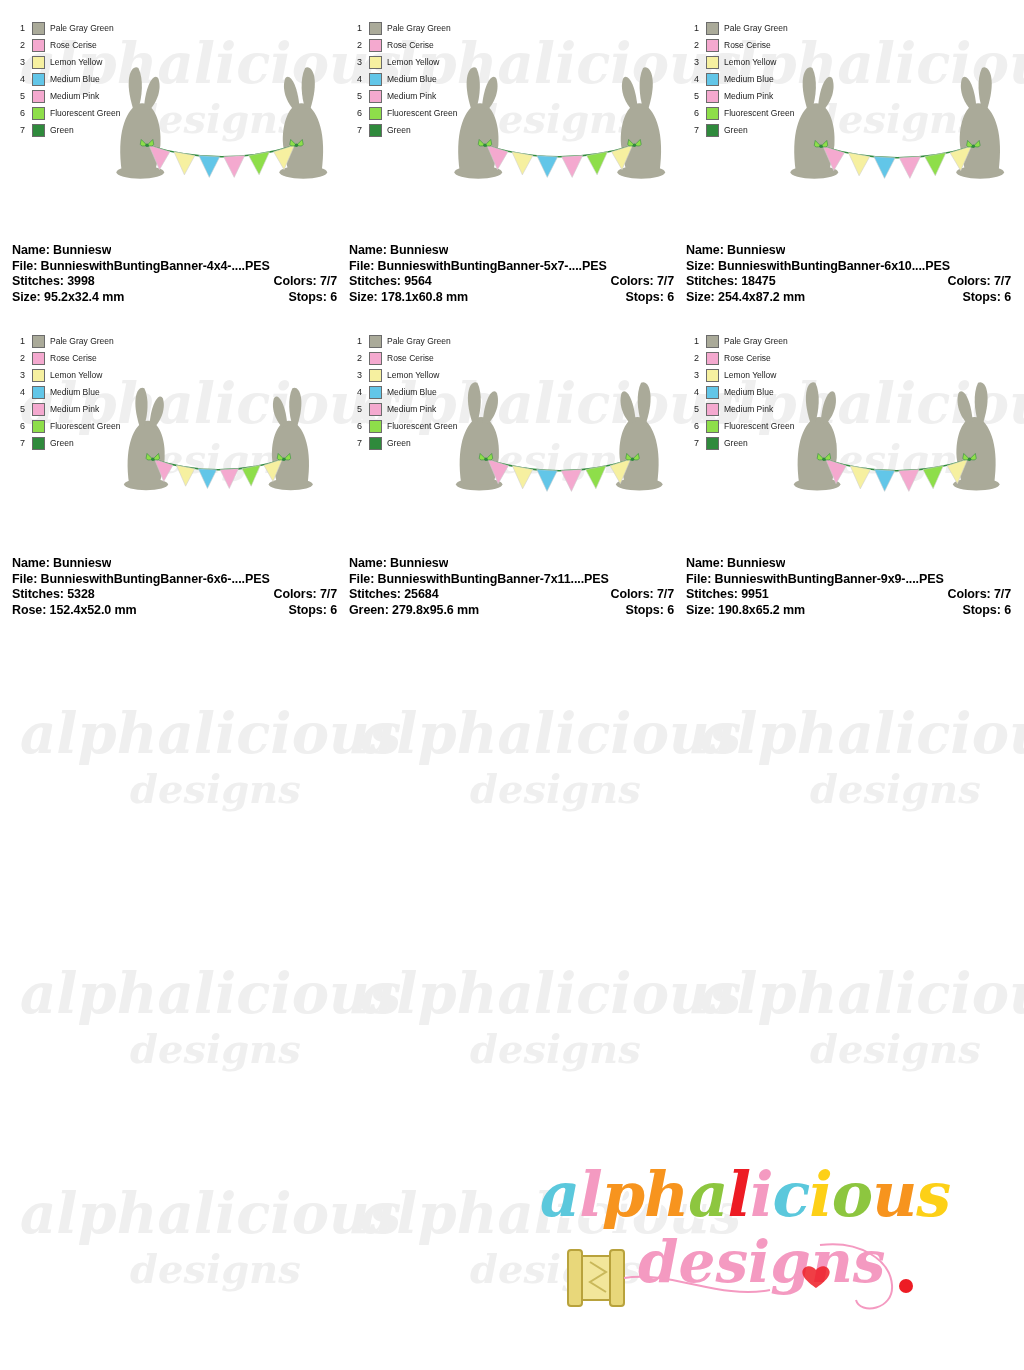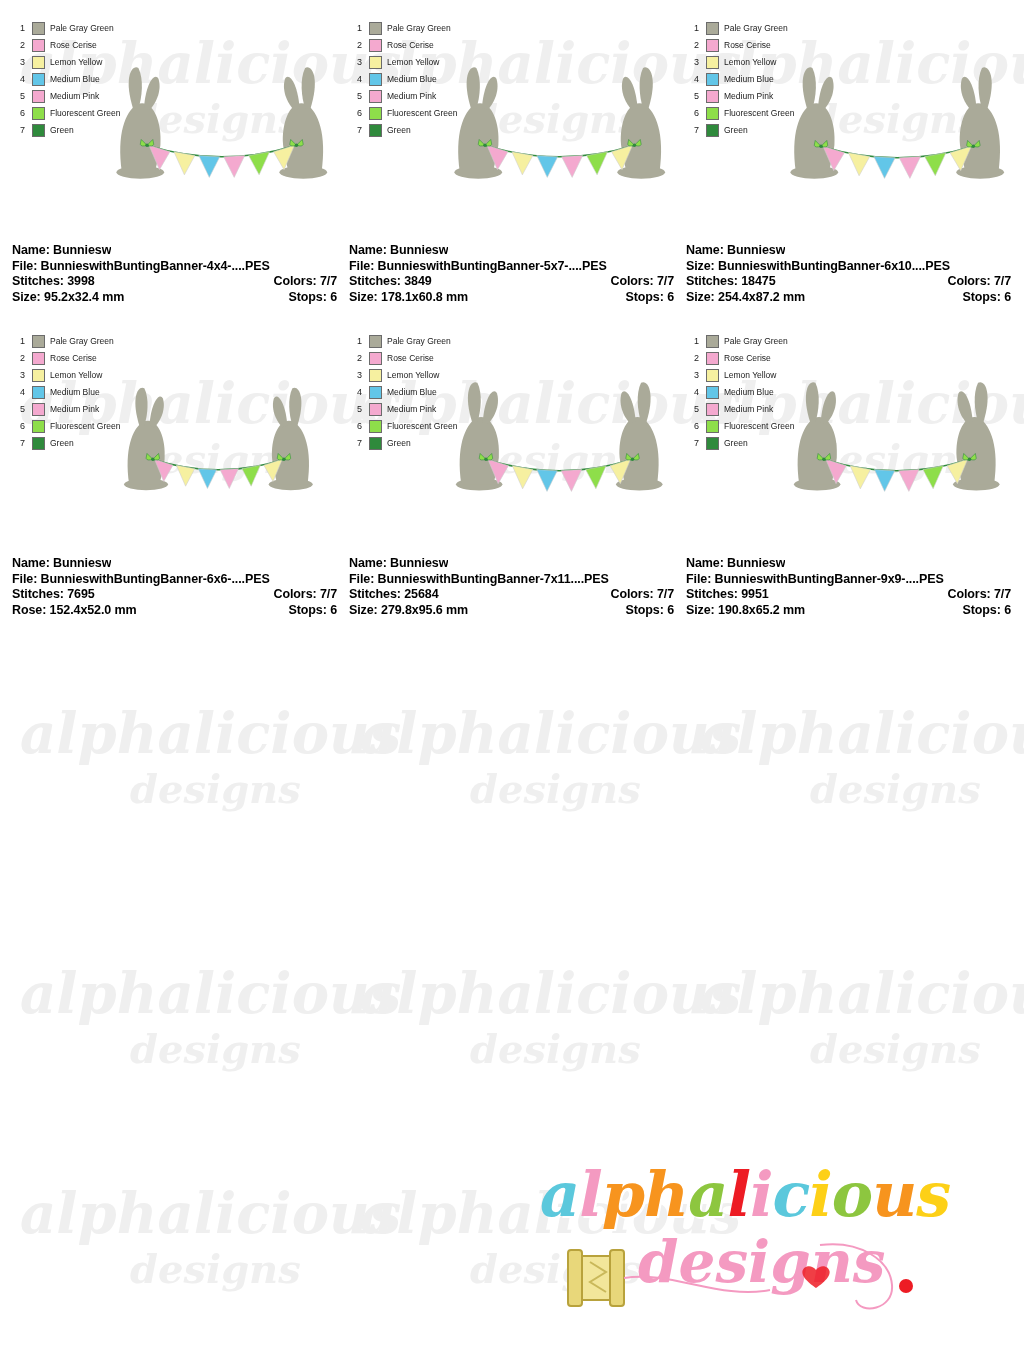--- a/index.html
+++ b/index.html
@@ -358,21 +358,21 @@
           </svg>
         </div>
         <div class="info">
           <div class="line">
             <span class="left">Name: Bunniesw</span>
           </div>
           <div class="line">
             <span class="left">File: BunnieswithBuntingBanner-5x7-....PES</span>
           </div>
           <div class="line">
-            <span>Stitches: 3849</span>
+            <span>Stitches: 9564</span>
             <span>Colors: 7/7</span>
           </div>
           <div class="line">
             <span>Size: 178.1x60.8 mm</span>
             <span>Stops: 6</span>
           </div>
         </div>
       </div>
       <div class="card">
         <div class="preview">
@@ -534,21 +534,21 @@
           </svg>
         </div>
         <div class="info">
           <div class="line">
             <span class="left">Name: Bunniesw</span>
           </div>
           <div class="line">
             <span class="left">File: BunnieswithBuntingBanner-6x6-....PES</span>
           </div>
           <div class="line">
-            <span>Stitches: 7695</span>
+            <span>Stitches: 5328</span>
             <span>Colors: 7/7</span>
           </div>
           <div class="line">
             <span>Rose: 152.4x52.0 mm</span>
             <span>Stops: 6</span>
           </div>
         </div>
       </div>
       <div class="card">
         <div class="preview">
@@ -626,21 +626,21 @@
             <span class="left">Name: Bunniesw</span>
           </div>
           <div class="line">
             <span class="left">File: BunnieswithBuntingBanner-7x11....PES</span>
           </div>
           <div class="line">
             <span>Stitches: 25684</span>
             <span>Colors: 7/7</span>
           </div>
           <div class="line">
-            <span>Size: 279.8x95.6 mm</span>
+            <span>Green: 279.8x95.6 mm</span>
             <span>Stops: 6</span>
           </div>
         </div>
       </div>
       <div class="card">
         <div class="preview">
           <div class="legend">
             <div class="legend-row">
               <div class="legend-num">1</div>
               <div class="legend-sw" style="background:#aaaa99"></div>

